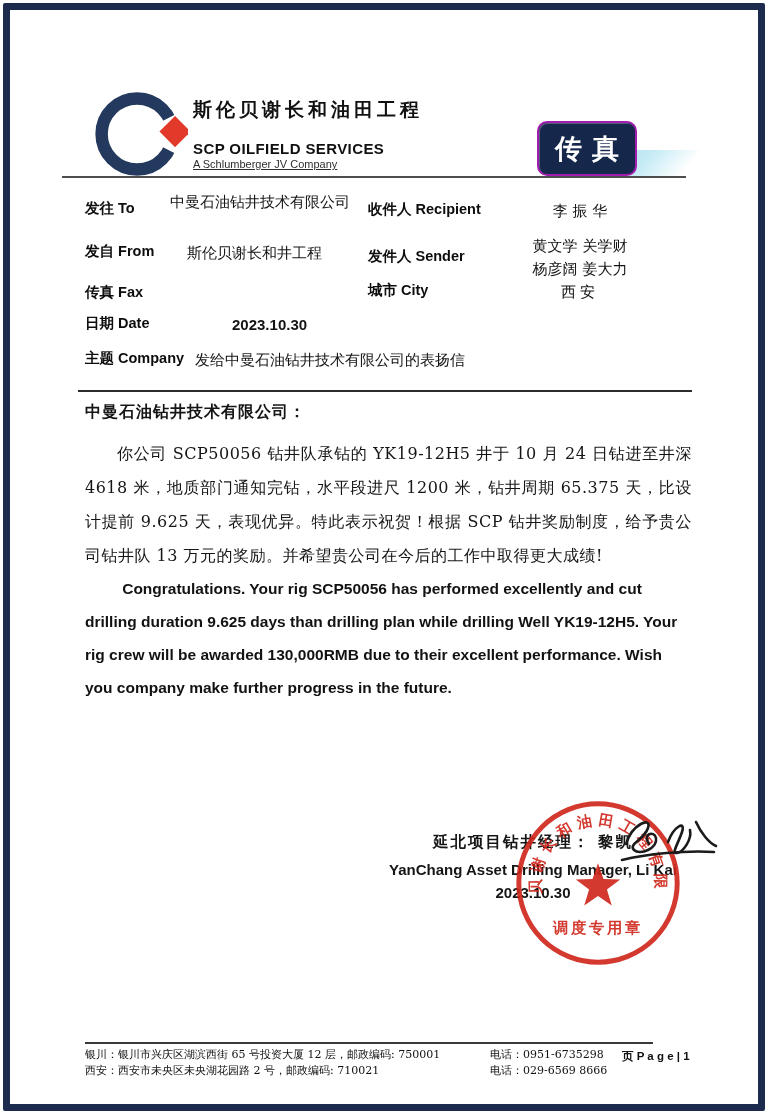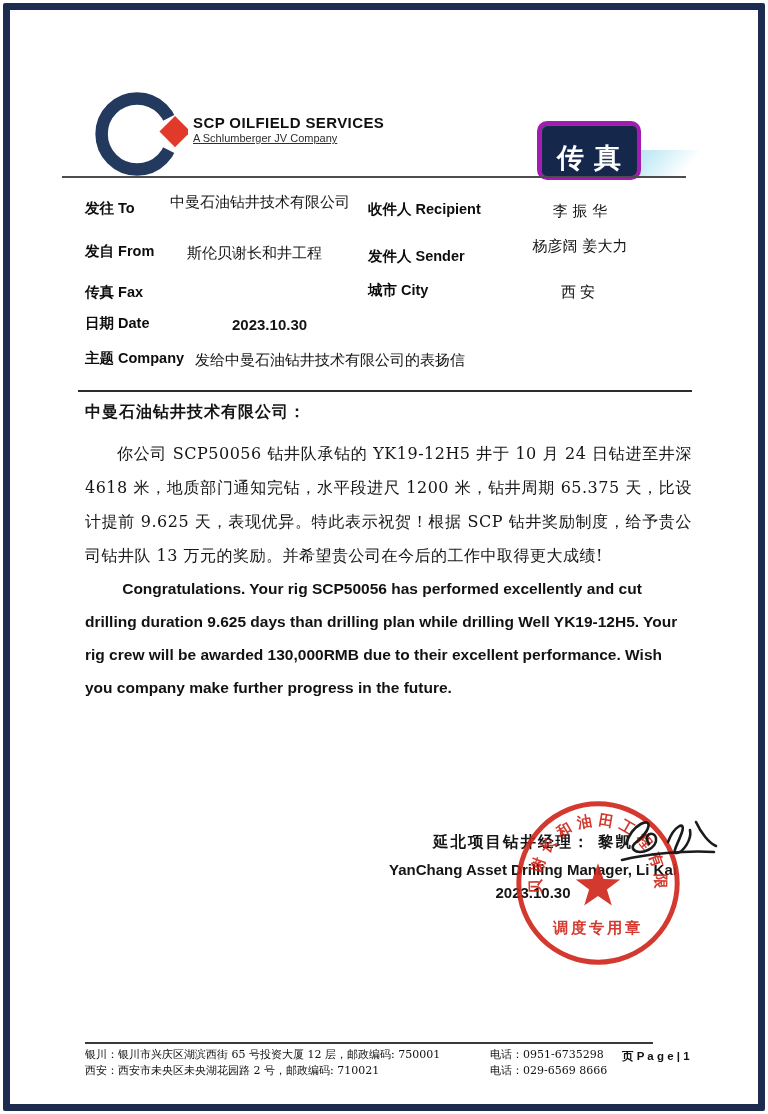--- a/index.html
+++ b/index.html
@@ -12,22 +12,22 @@
   .logo-text{position:absolute;left:193px;top:97px;}
   .logo-cn{font-family:"DejaVu Serif","Liberation Serif",serif;font-size:19px;font-weight:700;letter-spacing:4px;color:#111;}
   .logo-en{font-size:15px;font-weight:800;letter-spacing:.4px;color:#101010;margin-top:17px;}
   .logo-sub{font-size:11px;color:#2e2e2e;margin-top:1px;text-decoration:underline;}
 
   
   .badge-shadow{position:absolute;left:585px;top:150px;width:110px;height:26px;
       background:linear-gradient(100deg,#9fd9ec 0%,#c8ecf6 55%,rgba(255,255,255,0) 95%);
       transform:skewX(-35deg);}
   .badge{position:absolute;left:537px;top:121px;width:96px;height:51px;background:#15284b;
-      border-radius:10px;border:4px solid #a21caf;box-shadow:inset 1px 1px 0 rgba(255,255,255,.25);
-      display:flex;align-items:flex-end;justify-content:center;}
+      border-radius:10px;border:2px solid #a21caf;box-shadow:inset 1px 1px 0 rgba(255,255,255,.25);
+      display:flex;align-items:center;justify-content:center;}
   .badge span{color:#fff;font-family:"DejaVu Serif","Liberation Serif",serif;
       font-size:27px;font-weight:700;letter-spacing:10px;padding-left:10px;}
 
   .hr1{position:absolute;left:62px;top:176px;width:624px;height:2px;background:#4d4d4d;}
   .hr2{position:absolute;left:78px;top:390px;width:614px;height:2px;background:#2c2c2c;}
 
   
   .f-label{font-size:14.5px;font-weight:700;color:#0d0d0d;white-space:nowrap;}
   .f-value{font-family:"DejaVu Serif","Liberation Serif",serif;font-size:15px;color:#141414;}
   .lrow{position:absolute;left:85px;display:flex;}
@@ -66,20 +66,21 @@
 
 <div class="canvas">
   <div class="frame"></div>
 
   <svg class="logo-icon" viewBox="0 0 100 100">
     <circle cx="47" cy="50" r="37" fill="none" stroke="#24395e" stroke-width="13"></circle>
     <polygon points="47,50 102,22 102,78" fill="#ffffff"></polygon>
     <rect x="75" y="36" width="23" height="23" transform="rotate(45 86.5 47.5)" fill="#e23a2a"></rect>
   </svg>
   <div class="logo-text">
+    <div class="logo-cn">斯伦贝谢长和油田工程</div>
     <div class="logo-en">SCP OILFIELD SERVICES</div>
     <div class="logo-sub">A Schlumberger JV Company</div>
   </div>
 
   <div class="badge-shadow"></div>
   <div class="badge">
     <span>传真</span>
   </div>
 
   <div class="hr1"></div>
@@ -105,20 +106,21 @@
     <div class="f-value" style="width:420px;padding-left:25px">发给中曼石油钻井技术有限公司的表扬信</div>
   </div>
 
   <div class="rrow" style="top:200px">
     <div class="f-label">收件人 Recipient</div>
     <div class="f-value">李 振 华</div>
   </div>
   <div class="rrow" style="top:235px">
     <div class="f-label" style="padding-top:12px">发件人 Sender</div>
     <div class="f-value">
+      <div>黄文学  关学财</div>
       <div>杨彦阔  姜大力</div>
     </div>
   </div>
   <div class="rrow" style="top:281px">
     <div class="f-label">城市 City</div>
     <div class="f-value" style="letter-spacing:4px">西安</div>
   </div>
 
   <div class="hr2"></div>
 

